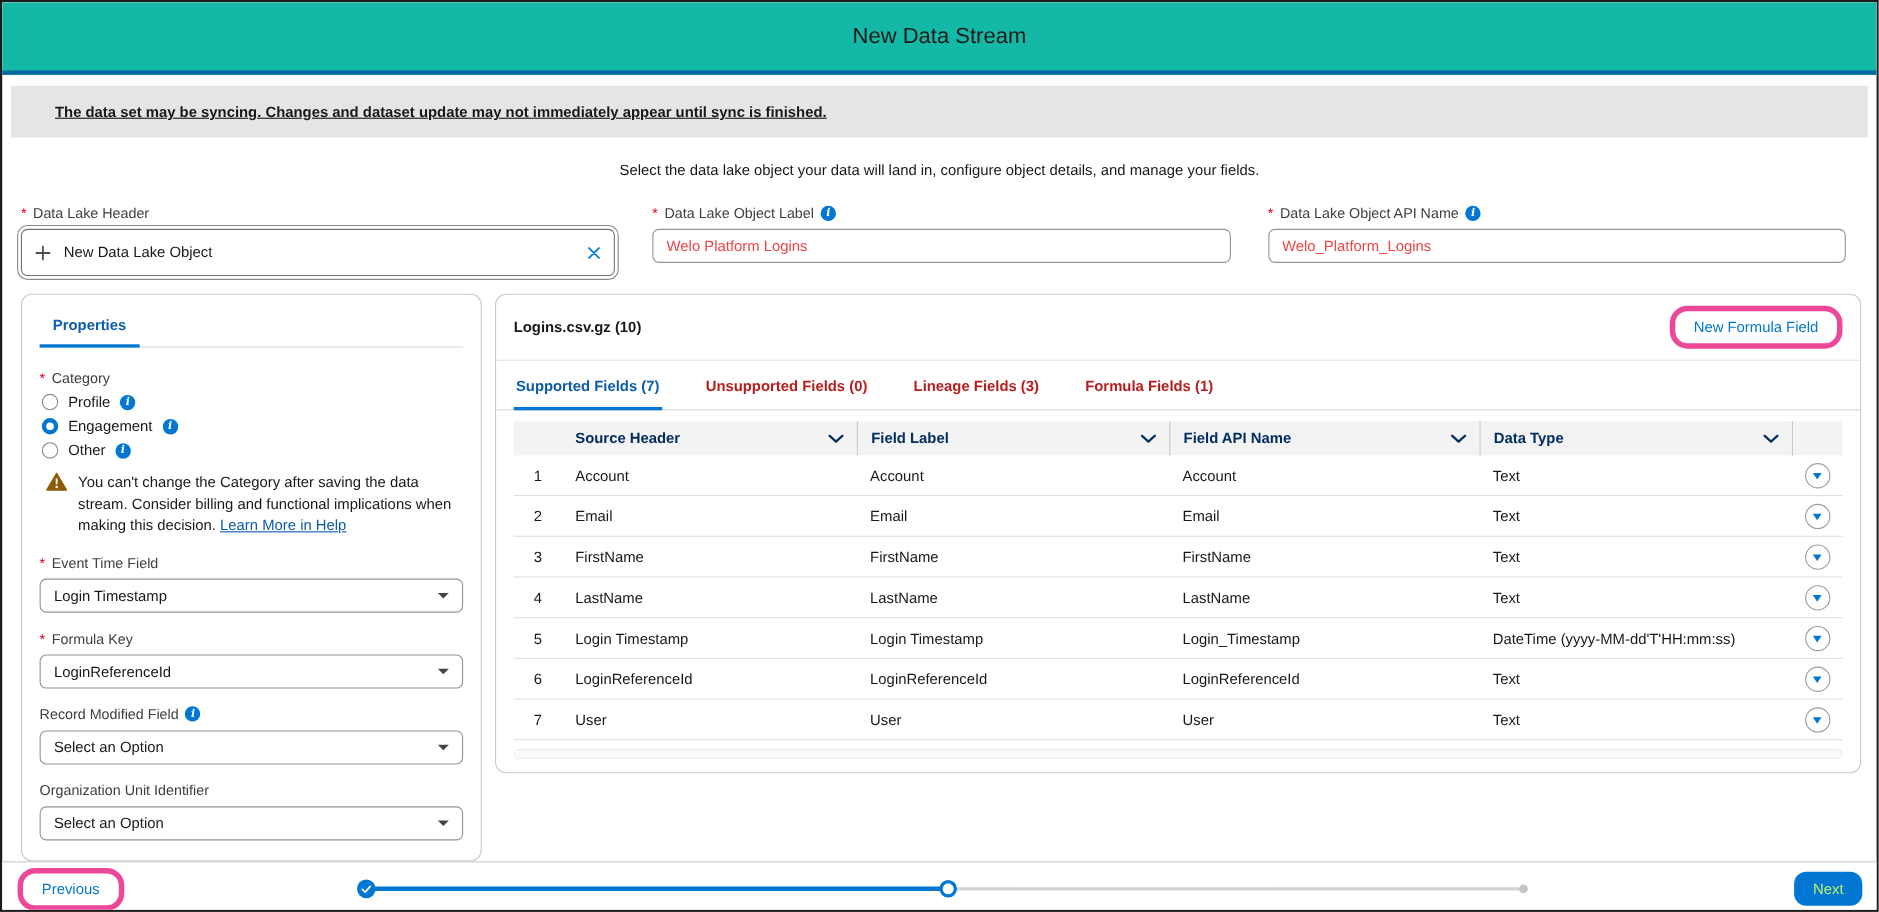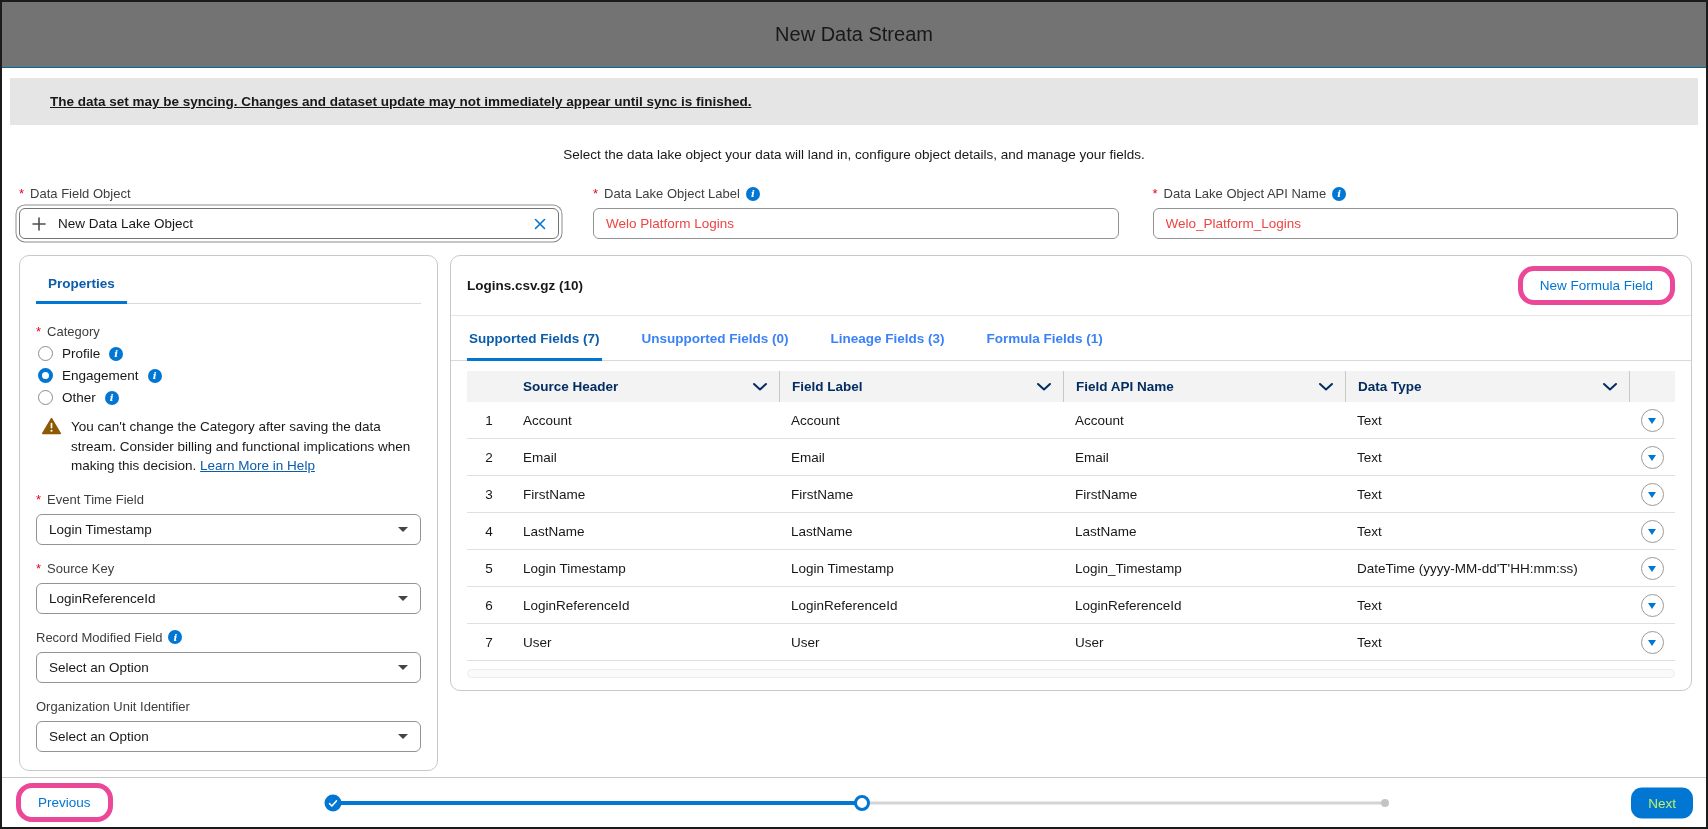--- a/index.html
+++ b/index.html
@@ -1,32 +1,32 @@
 <!DOCTYPE html>
 <html><head>
 <meta charset="utf-8">
 <style>
   * { margin:0; padding:0; box-sizing:border-box; }
   body { width:1708px; height:829px; background:#fff; font-family:"Liberation Sans",sans-serif; color:#181818; font-size:13.5px; }
   .frame { width:1708px; height:829px; border:2px solid #1b1b1b; display:flex; flex-direction:column; background:#fff; overflow:hidden; }
 
-  .app-header { flex:0 0 66px; display:flex; align-items:center; justify-content:center; border-bottom:1px solid #0369a1; background:#737373;text-align:center; }
+  .app-header { flex:0 0 66px; display:flex; align-items:center; justify-content:center; border-bottom:4px solid #0369a1; background:#14b8a6;text-align:center; }
   .app-title { font-size:20px; font-weight:400; color:#181818; }
 
   .sync-banner { margin:10px 8px 0; background:#e5e5e5; padding:16px 40px; font-weight:bold; color:#181818; font-size:13.5px;text-decoration:underline; }
 
   .intro { text-align:center; margin-top:22px; color:#181818; }
 
   .form-row { display:flex; gap:34px; padding:24px 28px 0 17px; }
   .fcol1 { flex:0 0 540px; }
   .fcol  { flex:1; }
   .field-label { display:flex; align-items:center; gap:6px; margin-bottom:7px; color:#3e3e3c; font-size:13px; }
   .req { color:#ea001e; }
 
-  .combobox { height:31px; border:1px solid #747474; border-radius:6px; box-shadow:0 0 0 2.5px #fff, 0 0 0 3.5px #8c8c8c; display:flex; align-items:center; gap:12px; padding:0 12px; background:#fff; cursor:pointer; margin-top:3px; }
+  .combobox { height:43px; border:1px solid #747474; border-radius:6px; box-shadow:0 0 0 2.5px #fff, 0 0 0 3.5px #8c8c8c; display:flex; align-items:center; gap:12px; padding:0 12px; background:#fff; cursor:pointer; margin-top:3px; }
   .combo-text { flex:1; color:#181818; }
   .icon-btn { display:inline-flex; align-items:center; justify-content:center; background:none; border:none; cursor:pointer; }
 
   .text-input { width:100%; height:31px; border:1px solid #939393; border-radius:6px; padding:0 12px; font:inherit; font-size:13.5px; color:#ef4444; background:#fff; }
 
   .info { width:14px; height:14px; border-radius:50%; background:#0176d3; color:#fff; font-size:10px; font-weight:700; font-style:italic; font-family:"DejaVu Serif",serif; display:inline-flex; align-items:center; justify-content:center; cursor:pointer; flex:0 0 auto; }
 
   .content { flex:1 1 auto; display:flex; align-items:flex-start; gap:12px; padding:16px 14px 0 17px; }
 
   .left-panel { flex:0 0 419px; min-height:506px; border:1px solid #c9c9c9; border-radius:10px; background:#fff; padding:18px 16px; }
@@ -41,21 +41,21 @@
   .help-link { color:#0b5cab; text-decoration:underline; cursor:pointer; }
   .sel-group { margin-top:16px; }
   .select-box { height:31px; border:1px solid #939393; border-radius:6px; display:flex; align-items:center; justify-content:space-between; padding:0 12px; background:#fff; cursor:pointer; }
   .caret { width:0; height:0; border-left:5px solid transparent; border-right:5px solid transparent; border-top:5.5px solid #444; }
 
   .right-panel { flex:1; border:1px solid #c9c9c9; border-radius:10px; background:#fff; }
   .rp-header { display:flex; align-items:center; justify-content:space-between; padding:10px 16px; border-bottom:1px solid #e5e5e5; min-height:50px; }
   .rp-title { font-weight:700; }
   .pill-btn { background:#fff; border:5px solid #ec4899; border-radius:16px; color:#0176d3; font-size:13.5px; font-family:inherit; padding:7px 17px; cursor:pointer; }
   .tabs { display:flex; gap:38px; padding:0 16px; border-bottom:1px solid #d9d9d9; }
-  .tab { padding:15px 2px 12px; font-weight:700; color:#3b82f6; border-bottom:3px solid transparent; margin-bottom:-1px; cursor:pointer; }
+  .tab { padding:15px 2px 12px; font-weight:700; color:#b91c1c; border-bottom:3px solid transparent; margin-bottom:-1px; cursor:pointer; }
   .tab.active { color:#0b5cab; border-bottom-color:#0176d3; }
 
   .table-wrap { margin:10px 16px 12px; }
   .thead, .trow { display:grid; grid-template-columns:44px 268px 284px 282px 1fr 46px; align-items:center; }
   .thead { background:#f3f3f3; height:31px; font-weight:700; color:#032d60; }
   .th { display:flex; align-items:center; justify-content:space-between; height:100%; padding:0 12px;gap:36px; }
   .th.divider { border-left:1px solid #c9c9c9; }
   .chev { display:inline-flex; margin-left:6px; }
   .trow { height:37px; border-bottom:1px solid #e0e0e0; }
   .td { padding-left:12px; color:#181818; }
@@ -88,21 +88,21 @@
   <div class="sync-banner">
     <span>The data set may be syncing. Changes and dataset update may not immediately appear until sync is finished.</span>
   </div>
 
   <div class="intro">Select the data lake object your data will land in, configure object details, and manage your fields.</div>
 
   <div class="form-row">
     <div class="fcol1">
       <div class="field-label">
         <span class="req">*</span>
-        <span>Data Field Object</span>
+        <span>Data Lake Header</span>
       </div>
       <div class="combobox">
         <span class="icon-btn">
           <svg width="14" height="14" viewBox="0 0 14 14">
               <path d="M7 1v12M1 7h12" stroke="#514f4d" stroke-width="1.6" stroke-linecap="round"></path>
             </svg>
         </span>
         <span class="combo-text">New Data Lake Object</span>
         <button class="icon-btn">
           <svg width="12" height="12" viewBox="0 0 12 12">
@@ -176,21 +176,21 @@
               <span>Event Time Field</span>
             </div>
             <div class="select-box">
               <span class="sel-val">Login Timestamp</span>
               <span class="caret"></span>
             </div>
           </div>
           <div class="sel-group">
             <div class="field-label">
               <span class="req">*</span>
-              <span>Source Key</span>
+              <span>Formula Key</span>
             </div>
             <div class="select-box">
               <span class="sel-val">LoginReferenceId</span>
               <span class="caret"></span>
             </div>
           </div>
           <div class="sel-group">
             <div class="field-label">
               <span>Record Modified Field</span>
               <span class="info">i</span>

